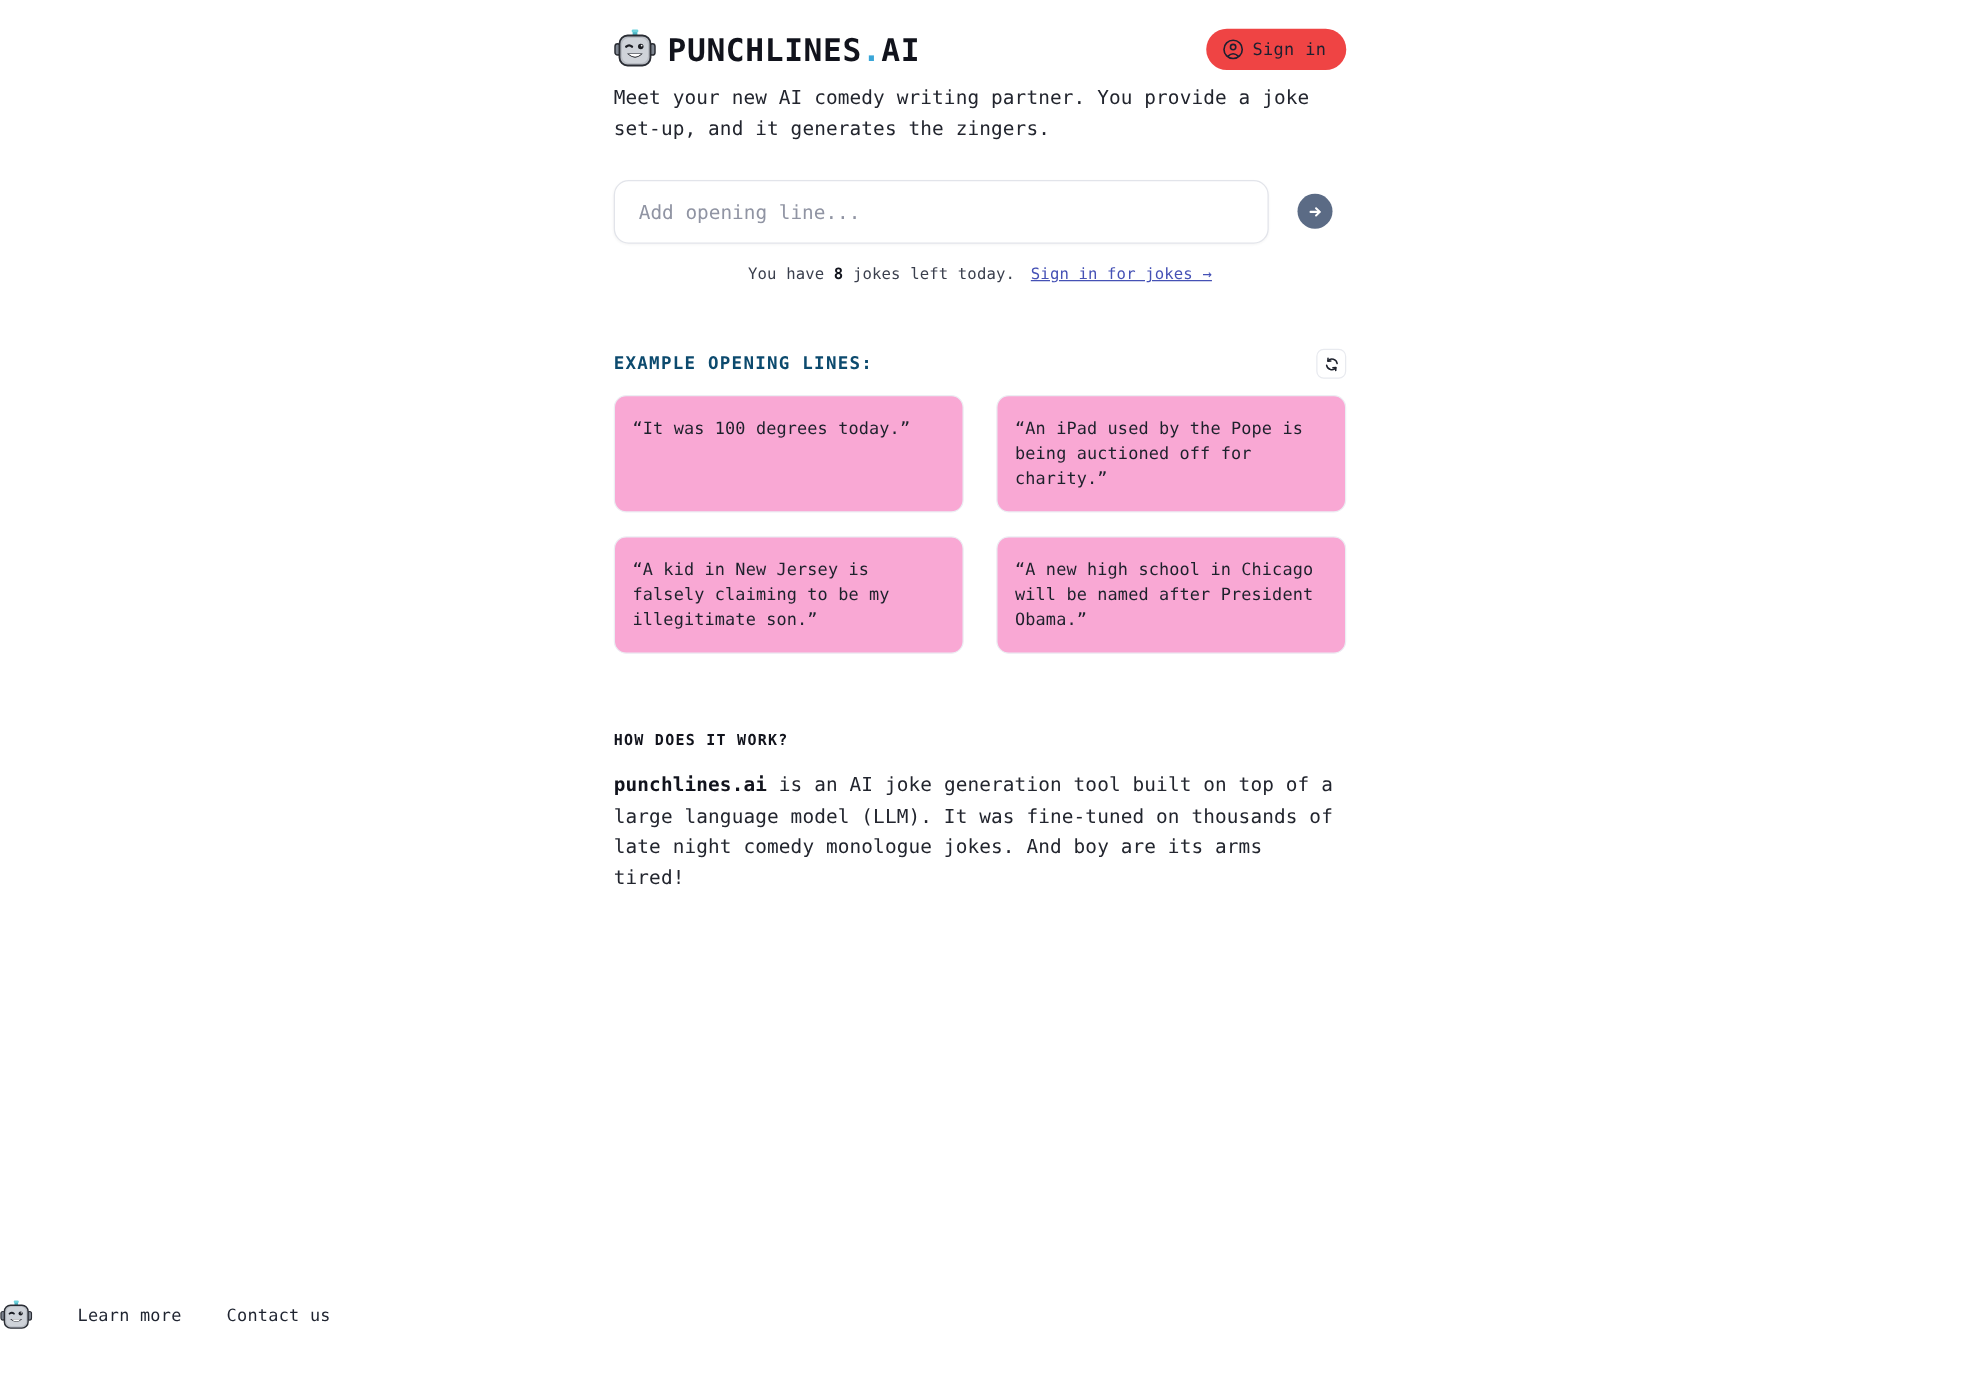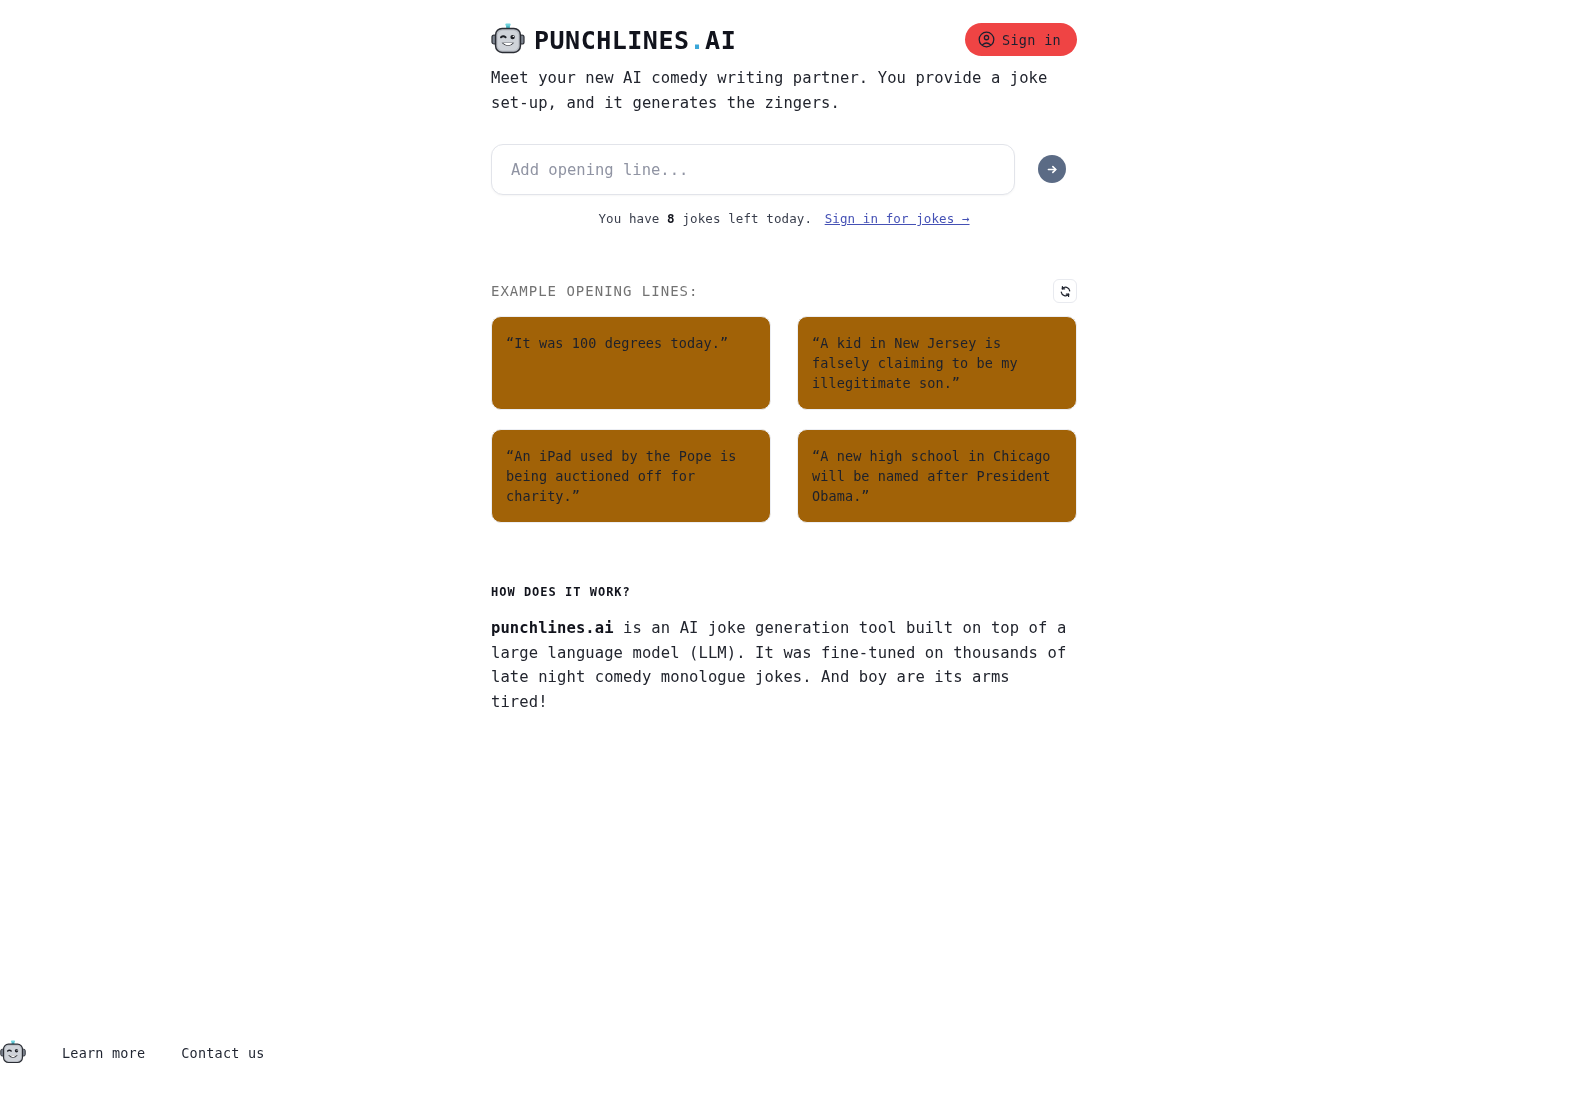--- a/index.html
+++ b/index.html
@@ -144,23 +144,23 @@
   
   .examples { margin-top: 52px; position: relative; }
   .ex-head {
     display: flex;
     align-items: center;
     justify-content: space-between;
     height: 26px;
   }
   .ex-title {
     font-size: 14px;
-    font-weight: normal;
+    font-weight: bold;
     letter-spacing: 1.0px;
-    color: #737373;
+    color: #0c4a6e;
   }
   .refresh-btn {
     width: 24px;
     height: 24px;
     border: 1px solid #e8eaef;
     border-radius: 6px;
     background: #ffffff;
     display: flex;
     align-items: center;
     justify-content: center;
@@ -170,21 +170,21 @@
   .refresh-btn svg { display: block; }
 
   .ex-grid {
     margin-top: 12px;
     display: grid;
     grid-template-columns: 280px 280px;
     column-gap: 26px;
     row-gap: 19px;
   }
   .ex-card {
-    background: #a16207;
+    background: #f9a8d4;
     border: 1px solid #eceef3;
     border-radius: 10px;
     padding: 16px 17px 16px 14px;
     min-height: 88px;
     cursor: pointer;
     font-size: 13.5px;
     line-height: 20px;
     color: #1d212c;
     letter-spacing: 0.1px;
   }
@@ -287,22 +287,22 @@
           <svg width="13" height="13" viewBox="0 0 16 16">
             <path d="M13.2 7.2 a5.2 5.2 0 0 0 -9.1 -2.6" fill="none" stroke="#1d212c" stroke-width="1.5" stroke-linecap="round"></path>
             <path d="M2.8 8.8 a5.2 5.2 0 0 0 9.1 2.6" fill="none" stroke="#1d212c" stroke-width="1.5" stroke-linecap="round"></path>
             <path d="M4.2 1.9 L4.1 4.8 L7.0 4.7" fill="none" stroke="#1d212c" stroke-width="1.5" stroke-linecap="round" stroke-linejoin="round"></path>
             <path d="M11.8 14.1 L11.9 11.2 L9.0 11.3" fill="none" stroke="#1d212c" stroke-width="1.5" stroke-linecap="round" stroke-linejoin="round"></path>
           </svg>
         </button>
       </div>
       <div class="ex-grid">
         <div class="ex-card">“It was 100 degrees today.”</div>
+        <div class="ex-card">“An iPad used by the Pope is being auctioned off for charity.”</div>
         <div class="ex-card">“A kid in New Jersey is falsely claiming to be my illegitimate son.”</div>
-        <div class="ex-card">“An iPad used by the Pope is being auctioned off for charity.”</div>
         <div class="ex-card">“A new high school in Chicago will be named after President Obama.”</div>
       </div>
     </div>
 
     <div class="how">
       <div class="how-title">HOW DOES IT WORK?</div>
       <p class="how-body"><b>punchlines.ai</b><span> is an AI joke generation tool built on top of a large language model (LLM). It was fine-tuned on thousands of late night comedy monologue jokes. And boy are its arms tired!</span></p>
     </div>
 
   </div>

